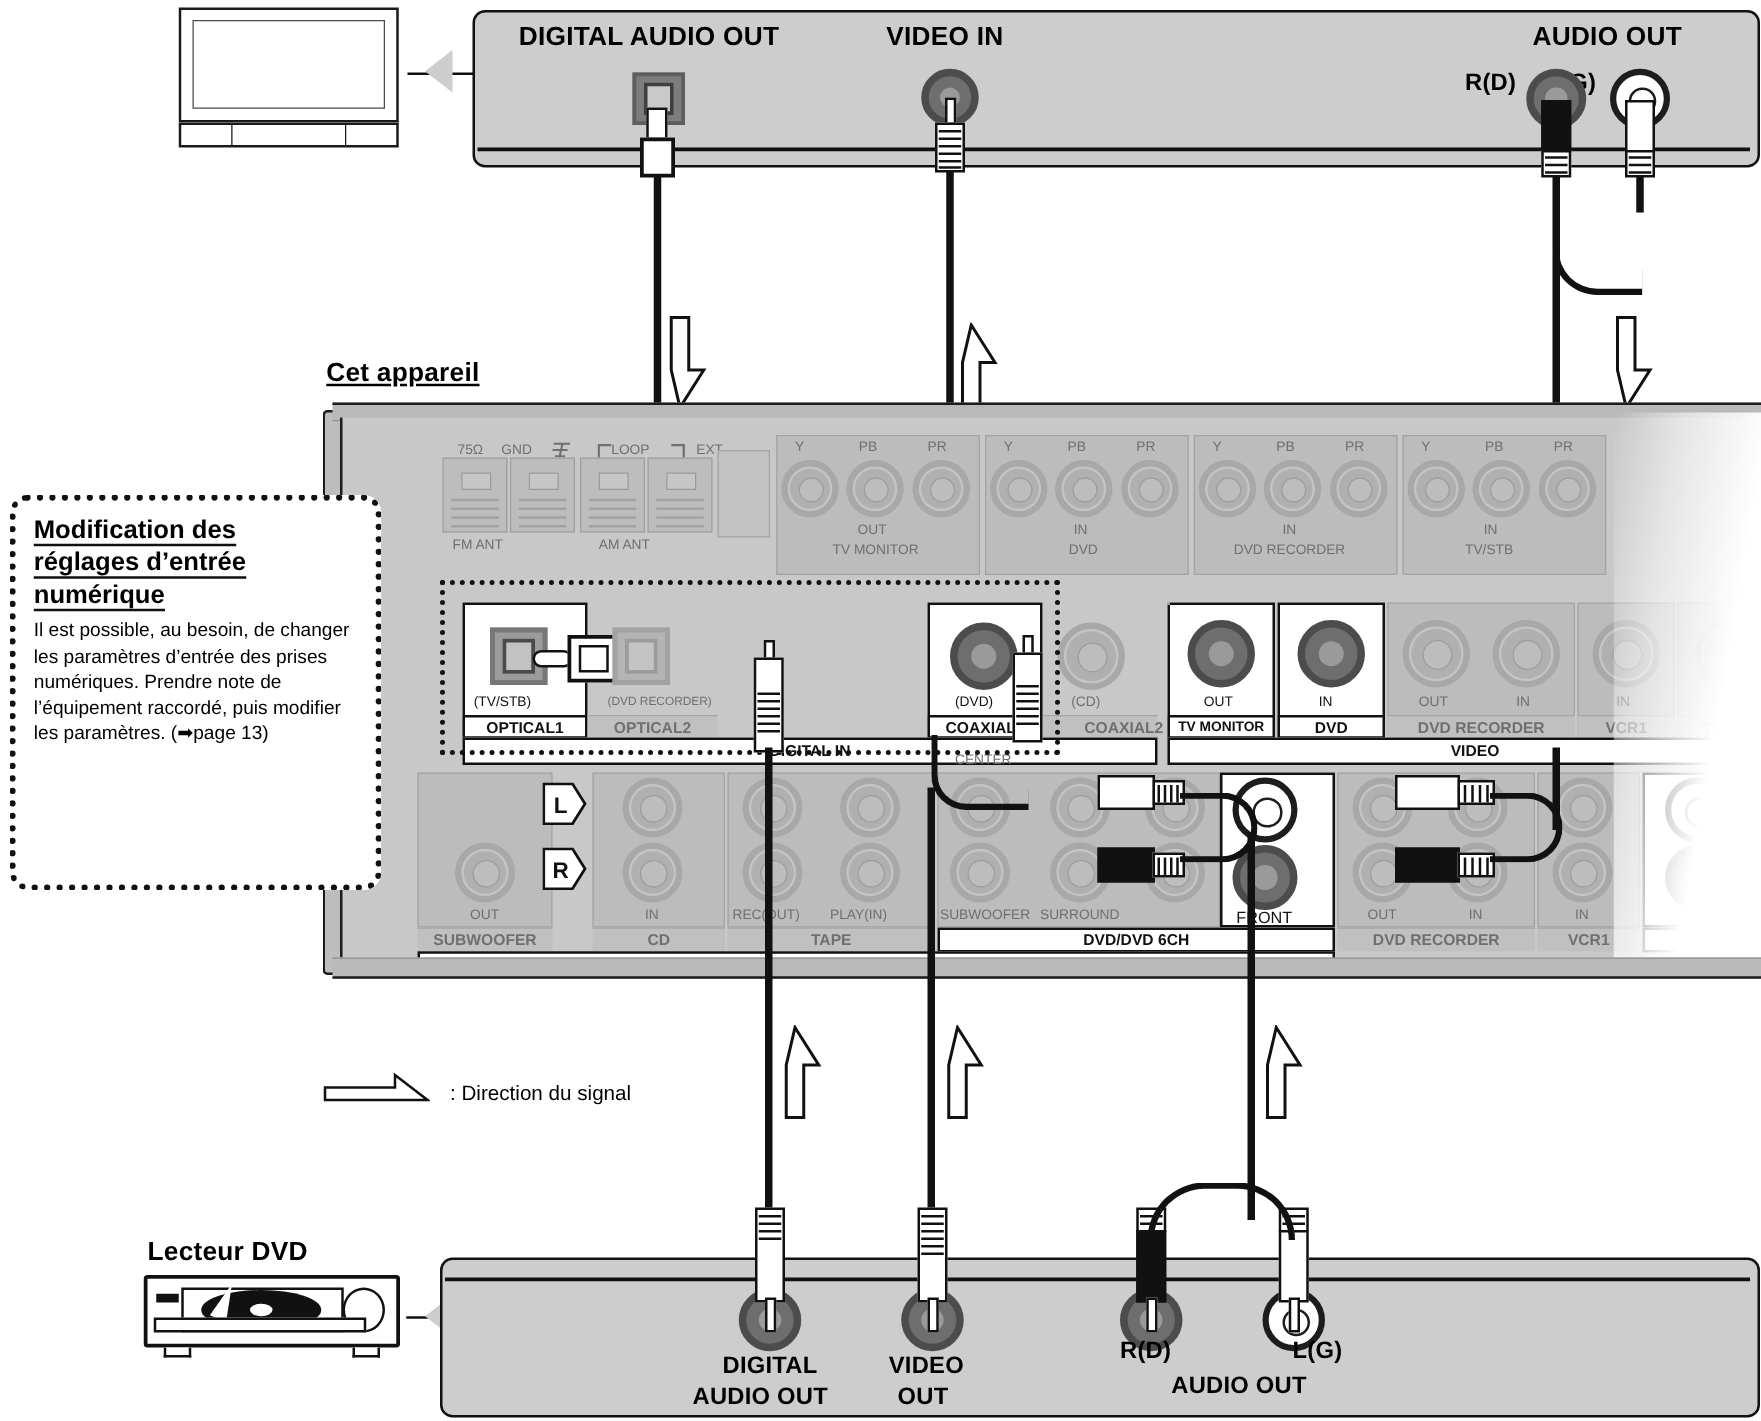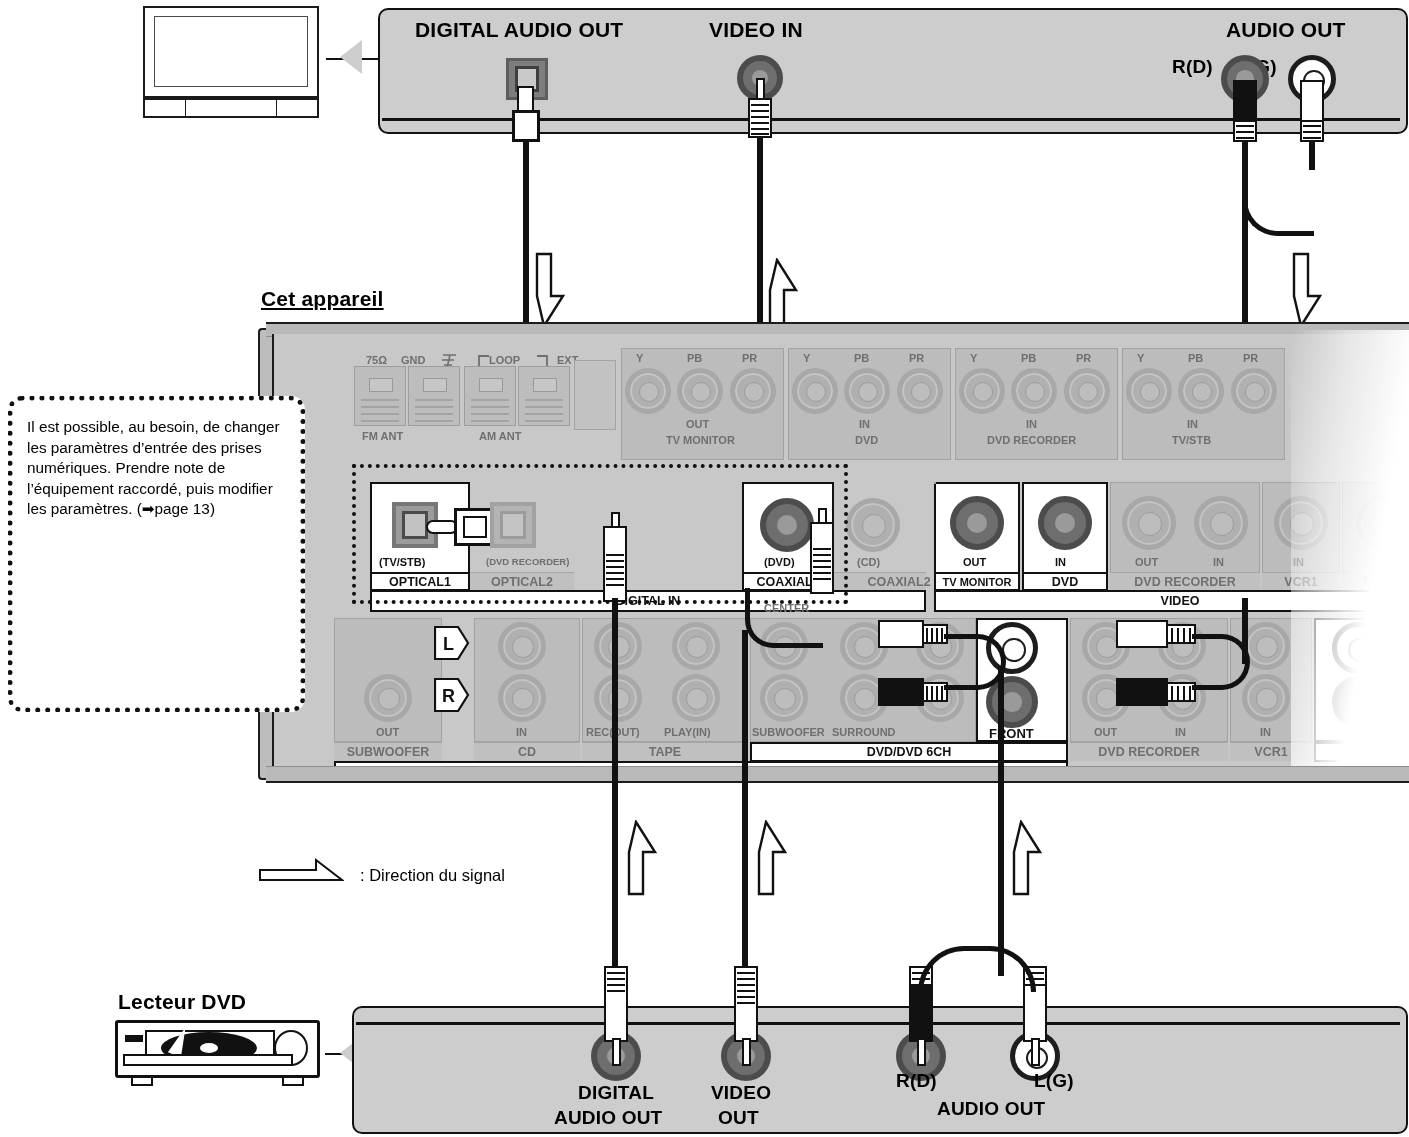--- a/index.html
+++ b/index.html
@@ -68,21 +68,21 @@
   .jack{position:absolute;border-radius:50%;box-sizing:border-box;}
   .jack.g{background:#b0b0b0;border:5px solid #a8a8a8;box-shadow:inset 0 0 0 2px #c4c4c4;}
   .jack.g:after{content:"";position:absolute;left:50%;top:50%;width:52%;height:52%;
       margin:-26% 0 0 -26%;border-radius:50%;background:#bdbdbd;border:1.5px solid #9c9c9c;}
   .jack.dk{background:#6e6e6e;border:6px solid #4c4c4c;}
   .jack.dk:after{content:"";position:absolute;left:50%;top:50%;width:48%;height:48%;
       margin:-24% 0 0 -24%;border-radius:50%;background:#9a9a9a;}
   .jack.wh{background:#fff;border:5px solid #1d1d1d;}
   .jack.wh:after{content:"";position:absolute;left:50%;top:50%;width:46%;height:46%;
       margin:-23% 0 0 -23%;border-radius:50%;background:#fff;border:2px solid #1d1d1d;}
-  .tick{position:absolute;font-size:11px;font-weight:bold;color:#6f6f6f;white-space:nowrap;}
+  .tick{position:absolute;font-size:11px;font-weight:normal;color:#6f6f6f;white-space:nowrap;}
   .tick.on{color:#111;}
   .bar{position:absolute;box-sizing:border-box;font-size:12.5px;font-weight:bold;
        display:flex;align-items:center;justify-content:center;white-space:nowrap;}
   .bar.gray{background:#c0c0c0;color:#6f6f6f;border-top:1px solid #a6a6a6;}
   .bar.white{background:#fff;color:#111;border:2px solid #111;}
   
   .ant{position:absolute;background:#bdbdbd;border:1.5px solid #9e9e9e;box-sizing:border-box;}
   .ant i{position:absolute;left:6px;right:6px;height:2px;background:#a3a3a3;}
   .ant b{position:absolute;left:50%;top:11px;width:22px;height:12px;margin-left:-11px;
       border:1.5px solid #9a9a9a;background:#c6c6c6;}
@@ -409,20 +409,25 @@
     <div class="bar white" style="left:60px;top:427px;width:734px;height:20px;border-width:2px;">AUDIO</div>
 
     <div class="fade-right"></div>
   </div>
   <div class="rcv-bot-edge"></div>
 </div>
 
 <div class="dotbox" style="left:352px;top:464px;width:496px;height:140px;"></div>
 
 <div class="callout">
+  <h2>
+    <span>Modification des</span><br>
+    <span>réglages d’entrée</span><br>
+    <span>numérique</span>
+  </h2>
   <p>Il est possible, au besoin, de changer les paramètres d’entrée des prises numériques. Prendre note de l’équipement raccordé, puis modifier les paramètres. (➡page 13)</p>
 </div>
 
 <div class="plug" style="left:603px;top:512px;width:24px;height:90px;">
   <div class="tip" style="top:0;height:16px;"></div>
   <div class="barrel" style="top:14px;height:76px;background:#fff;">
     <div class="stripe" style="top:26px;"></div>
       <div class="stripe" style="top:32px;"></div>
     <div class="stripe" style="top:38px;"></div>
       <div class="stripe" style="top:44px;"></div>

